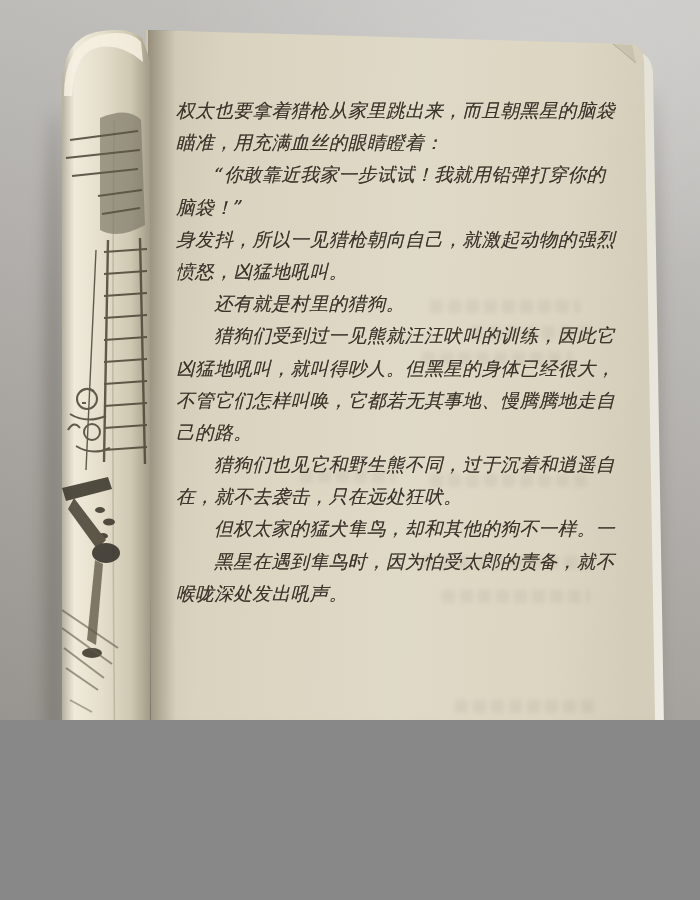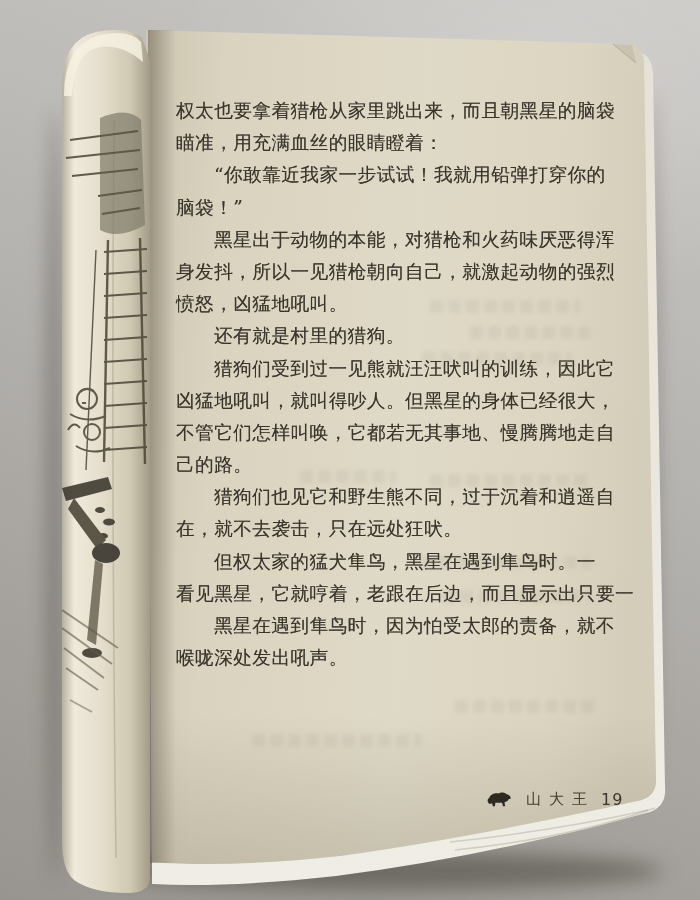--- a/index.html
+++ b/index.html
@@ -1,21 +1,22 @@
 <!DOCTYPE html>
 <html><head>
 <meta charset="utf-8">
 <style>
   html,body{margin:0;padding:0;background:#888;}
   .scene{
-    position:relative;width:700px;height:900px;overflow:hidden;
+    position:relative;width:700px;height:720px;overflow:hidden;
     background:
       radial-gradient(ellipse 600px 400px at 75% 8%, rgba(255,255,255,.18), rgba(255,255,255,0) 60%),
       linear-gradient(200deg,#cbc9c6 0%,#b8b6b3 38%,#a5a29d 75%,#989590 100%);
     font-family:"DejaVu Serif","Liberation Serif",serif;
+    font-style:italic;
   }
   .soft-shadow{position:absolute;border-radius:50%;}
   .shadow-book-bottom{left:118px;top:852px;width:545px;height:38px;background:rgba(70,65,56,.55);filter:blur(10px);}
   .shadow-left-edge{left:44px;top:110px;width:20px;height:770px;background:rgba(70,65,56,.32);filter:blur(8px);}
   .shadow-right-edge{left:648px;top:90px;width:14px;height:700px;background:rgba(70,65,56,.22);filter:blur(7px);}
   svg.book{position:absolute;left:0;top:0;}
   
   .text-block{
     position:absolute;left:176px;top:95px;width:452px;
     color:#3a342b;font-size:18.7px;line-height:32.2px;letter-spacing:.4px;
@@ -135,32 +136,30 @@
     <div class="bleed" style="left:442px;top:590px;width:148px;"></div>
     <div class="bleed" style="left:455px;top:700px;width:140px;"></div>
     <div class="bleed" style="left:252px;top:734px;width:170px;"></div>
   </div>
 
   <div class="text-block">
       <div class="line">权太也要拿着猎枪从家里跳出来，而且朝黑星的脑袋</div>
       <div class="line">瞄准，用充满血丝的眼睛瞪着：</div>
       <div class="line indent">“你敢靠近我家一步试试！我就用铅弹打穿你的</div>
       <div class="line">脑袋！”</div>
-      <div class="line indent">黑星出于动物的本能，对猎枪和火药味厌恶得浑</div>
       <div class="line">身发抖，所以一见猎枪朝向自己，就激起动物的强烈</div>
       <div class="line">愤怒，凶猛地吼叫。</div>
       <div class="line indent">还有就是村里的猎狗。</div>
       <div class="line indent">猎狗们受到过一见熊就汪汪吠叫的训练，因此它</div>
       <div class="line">凶猛地吼叫，就叫得吵人。但黑星的身体已经很大，</div>
       <div class="line">不管它们怎样叫唤，它都若无其事地、慢腾腾地走自</div>
       <div class="line">己的路。</div>
       <div class="line indent">猎狗们也见它和野生熊不同，过于沉着和逍遥自</div>
       <div class="line">在，就不去袭击，只在远处狂吠。</div>
-      <div class="line indent">但权太家的猛犬隼鸟，黑星在遇到隼鸟时。一</div>
-      <div class="line">看见黑星，它就哼着，老跟在后边，而且显示出只要一</div>
+      <div class="line indent">但权太家的猛犬隼鸟，却和其他的狗不一样。一</div>
       <div class="line indent">黑星在遇到隼鸟时，因为怕受太郎的责备，就不</div>
       <div class="line">喉咙深处发出吼声。</div>
     </div>
 
   <div class="footer">
     <svg width="29" height="19" viewBox="0 0 28 18">
       <path fill="#2e2a23" d="M5,13 C3,11.5 3,8.5 5,7.5 C6,4.5 10,2.5 14,3.2 C16,1.6 20,2 22,4 C24,4.4 25.2,5.4 25.7,7 C26.1,8 25.2,8.6 24,8.5 C23.4,10.2 21.8,11.2 19.8,11.6 L20.4,15.5 L18.4,15.5 L17.4,12.2 L11,12.2 L10.5,15.5 L8.5,15.5 L7.9,12.6 C6.9,12.8 5.8,13.6 5,13 Z"></path>
     </svg>
     <span class="title">山大王</span>
     <span class="pageno">19</span>

